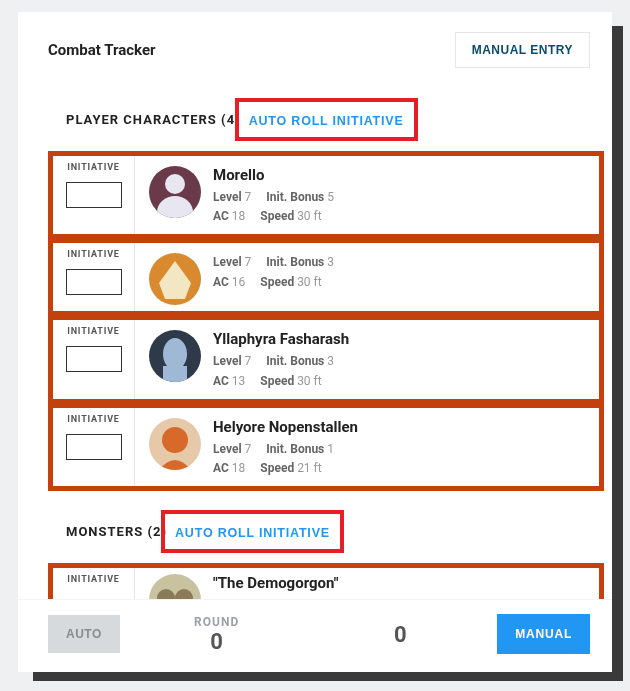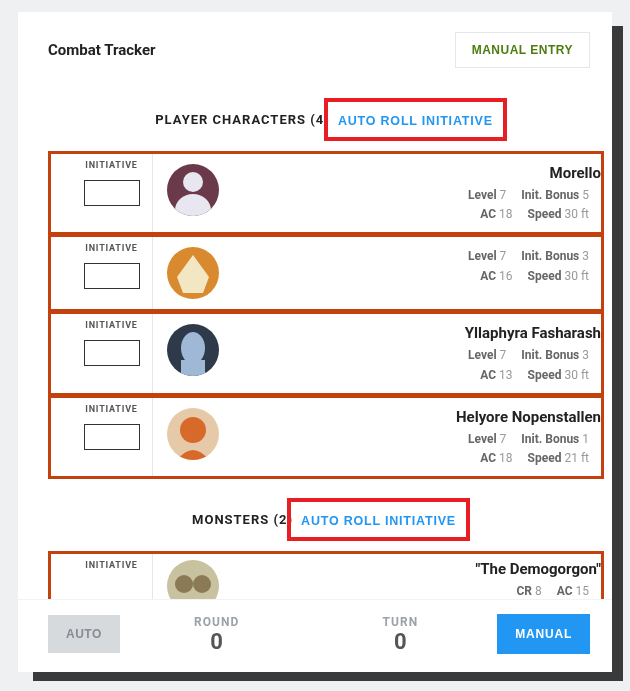--- a/index.html
+++ b/index.html
@@ -34,21 +34,21 @@
     padding: 20px 22px 10px 30px;
   }
   .title {
     font-size: 15px;
     font-weight: 700;
     color: #222;
   }
   .manual-btn {
     border: 1px solid #e3e6ea;
     background: #fff;
-    color: #4d7c0f;
+    color: #0c4a6e;
     font-weight: 700;
     font-size: 12px;
     letter-spacing: 0.5px;
     padding: 10px 16px;
     cursor: pointer;
   }
   .scroll-area {
     flex: 1;
     padding: 0 8px 0 30px;
     overflow-y: scroll;
@@ -57,21 +57,21 @@
   .scroll-area::-webkit-scrollbar-track { background: #f1f1f1; }
   .scroll-area::-webkit-scrollbar-thumb { background: #c4c7cc; }
   .scroll-area::-webkit-scrollbar-button:single-button {
     background: #f1f1f1;
     height: 14px;
     display: block;
   }
   .section-head {
     display: flex;
     align-items: center;
-    justify-content: center;
+    justify-content: flex-start;
     padding: 26px 14px 16px 18px;
   }
   .section-head .label {
     font-size: 13px;
     font-weight: 700;
     letter-spacing: 1px;
     color: #222;
   }
   .auto-roll-wrap {
     position: relative;
@@ -87,24 +87,23 @@
     cursor: pointer;
   }
   .highlight-box {
     position: absolute;
     left: -6px; top: -6px; right: -6px; bottom: -6px;
     border: 4px solid #e81e25;
     pointer-events: none;
   }
   .row {
     display: flex;
-    border: 3px solid #c2410c;
+    border: 5px solid #c2410c;
     margin-bottom: -1px;
     min-height: 78px;
-    padding-left: 20px;
   }
   .init-cell {
     width: 82px;
     border-right: 1px solid #e3e6ea;
     display: flex;
     flex-direction: column;
     align-items: center;
     padding: 6px 0 0 0;
   }
   .init-cell .lbl {
@@ -125,21 +124,20 @@
     width: 52px; height: 52px;
     border-radius: 50%;
     margin: 10px 12px 0 14px;
     flex-shrink: 0;
     overflow: hidden;
     position: relative;
   }
   .details {
     padding: 10px 0 8px 0;
     flex: 1;
-    text-align: right;
   }
   .name {
     font-size: 15px;
     font-weight: 700;
     color: #222;
     margin-bottom: 4px;
   }
   .statline {
     font-size: 12px;
     color: #555;
@@ -341,19 +339,18 @@
 
   </div>
 
   <div class="footer">
     <button class="undo-btn">AUTO</button>
     <div class="counter">
       <div class="ck">ROUND</div>
       <div class="cv">0</div>
     </div>
     <div class="counter">
-      <div class="ck">TURN</div>
       <div class="cv">0</div>
     </div>
     <button class="start-btn">MANUAL</button>
   </div>
 
 </div>
 
 </body></html>

